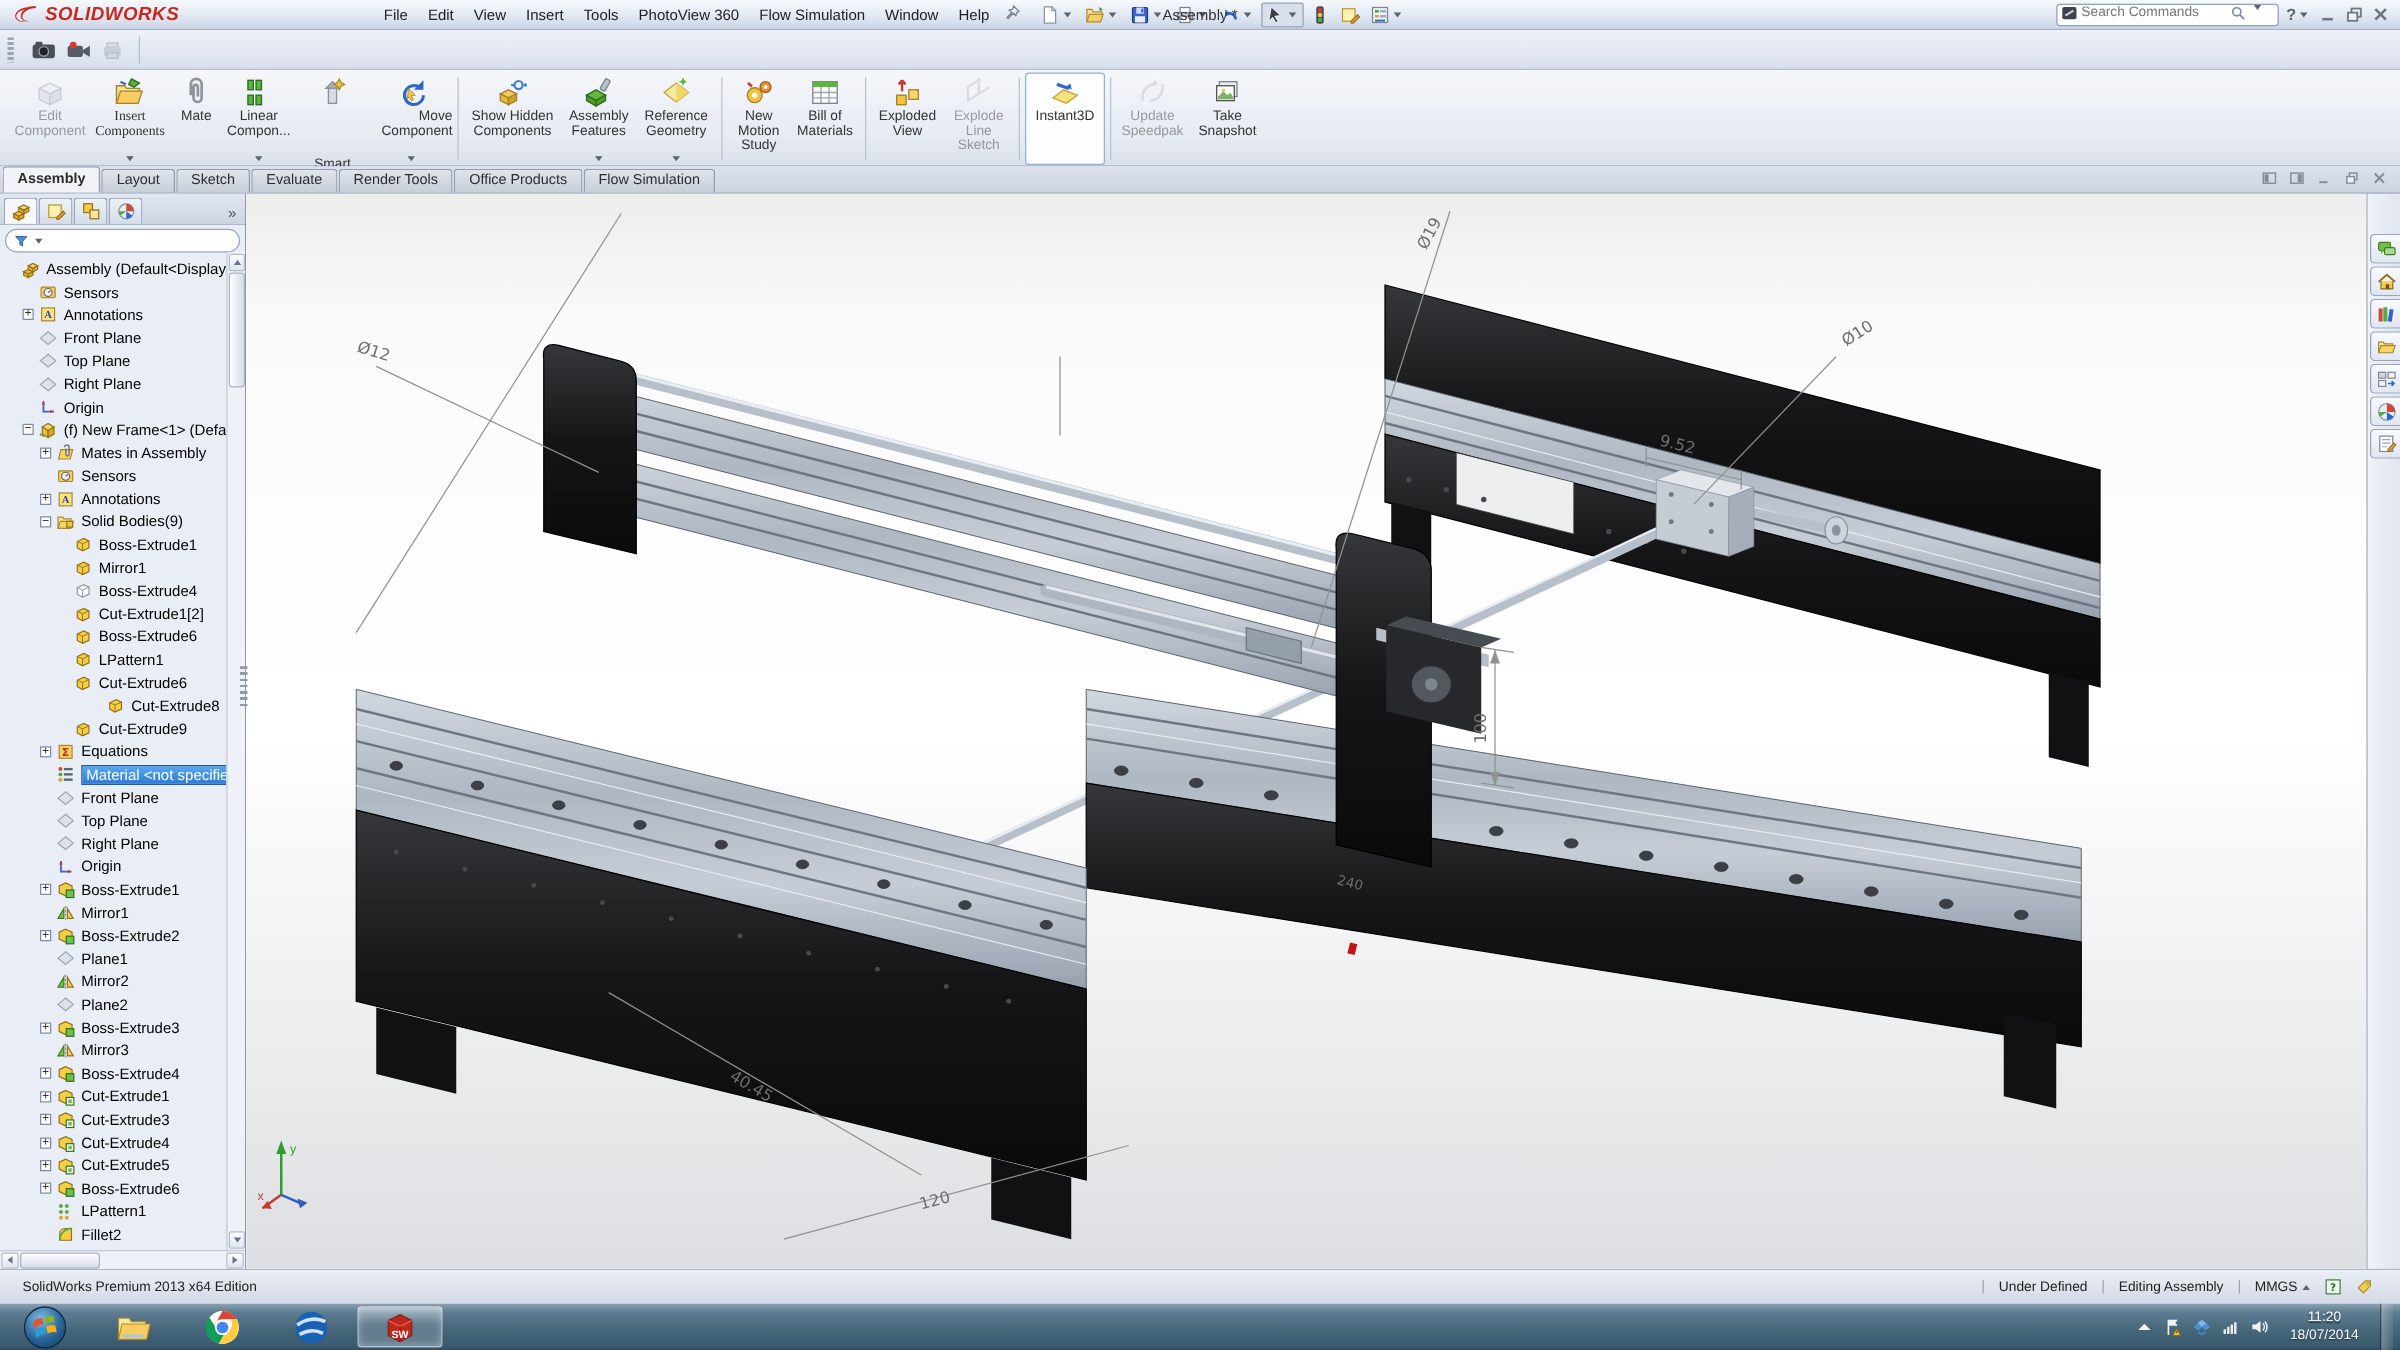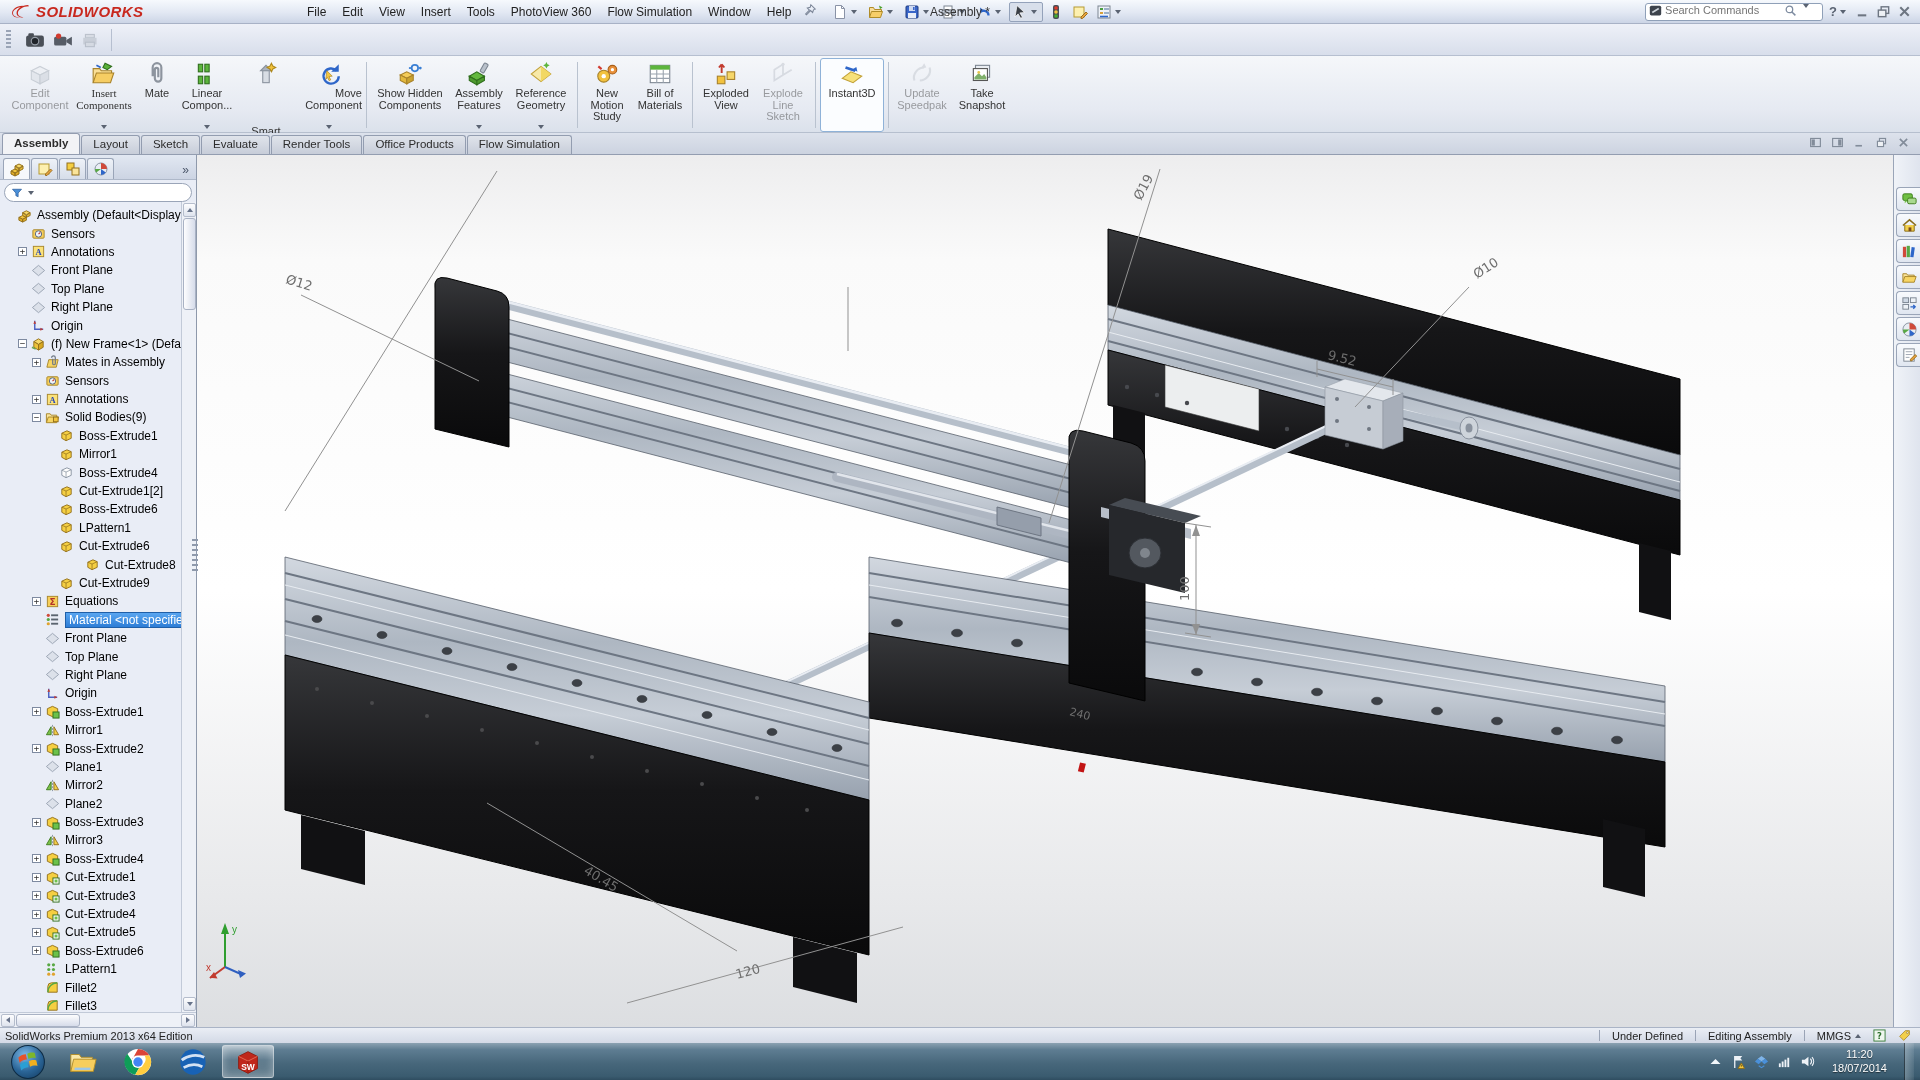--- a/index.html
+++ b/index.html
@@ -118,33 +118,33 @@
   
   #taskpane { width:27px; flex:none; background:linear-gradient(90deg,#f0f3f8,#dfe4ee);
     border-left:1px solid #9aa5b8; display:flex; flex-direction:column; align-items:flex-start;
     padding-top:32px; gap:2px; }
   .tp-tab { width:25px; height:24px; border:1px solid #9aa5b8; border-right:none;
     border-radius:4px 0 0 4px; background:linear-gradient(#f8fafd,#e0e6f0);
     display:flex; align-items:center; justify-content:center; margin-left:2px; }
   .tp-tab svg { width:17px; height:17px; display:block; }
 
   
-  #statusbar { height:16px; flex:none; display:flex; align-items:center; font-size:11px; color:#222;
-    background:linear-gradient(#eaeef5,#d3d9e6); border-top:1px solid #aab4c6; padding:0 5px; }
+  #statusbar { height:28px; flex:none; display:flex; align-items:center; font-size:11px; color:#222;
+    background:linear-gradient(#eaeef5,#d3d9e6); border-top:1px solid #aab4c6; padding:0 18px; }
   #sb-left { flex:1; }
   #sb-right { display:flex; align-items:center; gap:12px; padding-right:4px; }
   .sb-sep { width:1px; height:11px; background:#9aa4b6; }
   #sb-units { display:flex; align-items:center; gap:4px; }
   .caret-up { width:0;height:0;border-left:3px solid transparent;border-right:3px solid transparent;border-bottom:4px solid #5a6372; }
   #sb-right .ic svg { width:13px; height:13px; display:block; }
 
   
   #taskbar { height:37px; flex:none; display:flex; align-items:center; gap:3px; padding:0 0 0 2px;
     background:linear-gradient(#8ba2b2,#5e7d92 18%,#47677b 55%,#3a5b6f 90%,#2f4d60); }
-  .tb-app { width:52px; height:33px; display:flex; align-items:center; justify-content:center;
+  .tb-app { width:68px; height:33px; display:flex; align-items:center; justify-content:center;
     border:1px solid transparent; border-radius:3px; }
   .tb-app svg { width:30px; height:30px; display:block; }
   .tb-app.start svg { width:36px; height:36px; }
   .tb-app.active { background:linear-gradient(rgba(255,255,255,.42),rgba(255,255,255,.12) 45%,rgba(255,255,255,.22));
     border:1px solid rgba(255,255,255,.5); box-shadow:inset 0 0 8px rgba(255,255,255,.35); }
   #tray { margin-left:auto; display:flex; align-items:center; gap:8px; padding-right:6px; }
   #tray .ic svg { width:15px; height:15px; display:block; }
   #clock { color:#fff; font-size:11px; line-height:13.5px; text-align:center; padding:0 9px;
     text-shadow:0 1px 1px rgba(0,0,0,.55); }
   #show-desktop { width:10px; height:37px; border-left:1px solid rgba(0,0,0,.45);

